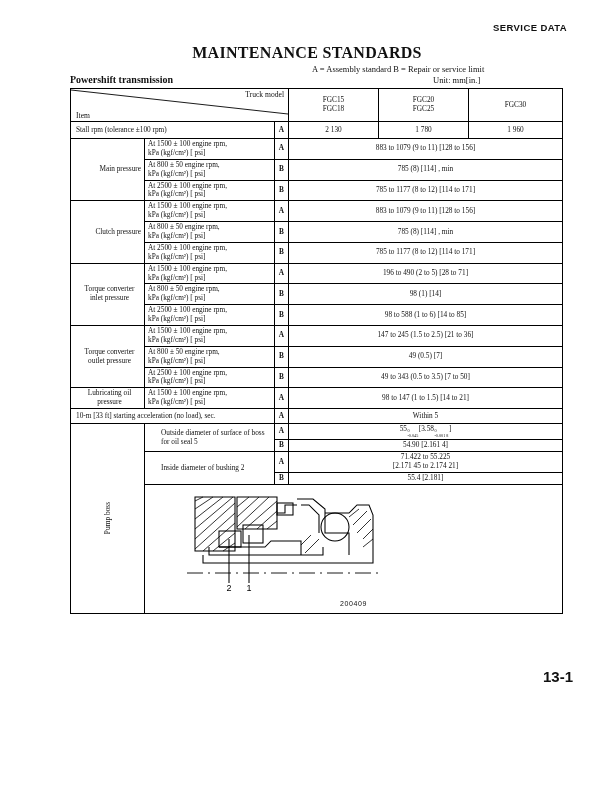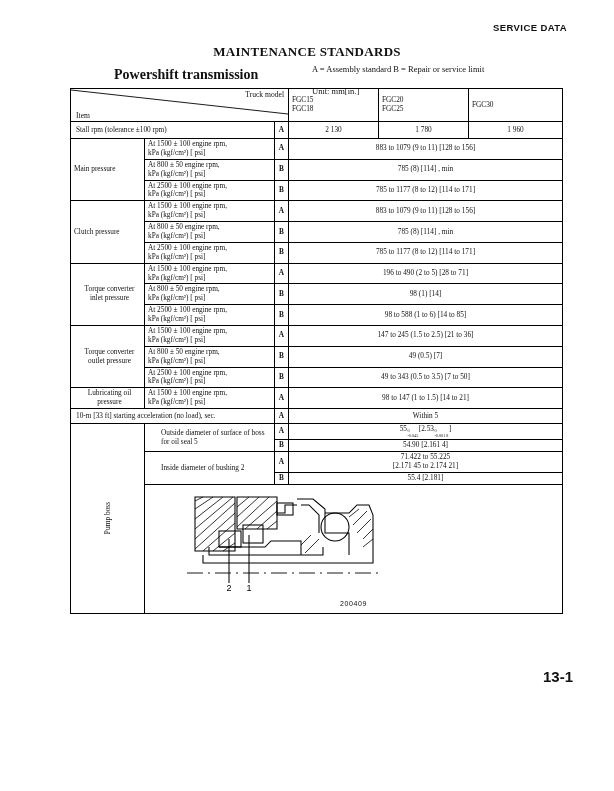--- a/index.html
+++ b/index.html
@@ -22,38 +22,38 @@
     font-weight: bold;
     font-size: 9.5px;
     letter-spacing: 0.4px;
   }
   .doc-title {
     position: absolute;
     top: 44px; left: 0; width: 614px;
     text-align: center;
     font-family: "Liberation Serif", serif;
     font-weight: bold;
-    font-size: 13px;
+    font-size: 16px;
     letter-spacing: 0.3px;
   }
   .legend {
     position: absolute;
     top: 64px; left: 312px;
     font-size: 8.5px;
   }
   .legend .unit {
-    margin-top: 12px;
+    text-align: right;
+    margin-top: 1px;
     padding-right: 4px;
   }
   .section-label {
     position: absolute;
-    top: 67px; left: 70px;
+    top: 74px; left: 70px;
     font-weight: bold;
-    font-size: 14px;
-    margin-left: 44px;
+    font-size: 10px;
   }
 
   
   .tbl-wrap { position: absolute; top: 88px; left: 70px; width: 492px; }
   table.spec {
     border-collapse: collapse;
     width: 492px;
     table-layout: fixed;
   }
   table.spec td {
@@ -78,23 +78,23 @@
   }
   .hdr-cell svg { position: absolute; inset: 0; }
   .hdr-truck {
     position: absolute; right: 4px; top: 1px;
     font-size: 7.6px;
   }
   .hdr-item {
     position: absolute; left: 5px; bottom: 1px;
     font-size: 7.6px;
   }
-  .model-hdr { text-align: left; font-size: 7.6px; line-height: 1.25; }
-
-  .grp-label { text-align: left; font-size: 7.6px; line-height: 1.25; }
+  .model-hdr { text-align: center; font-size: 7.6px; line-height: 1.25; }
+
+  .grp-label { text-align: right; font-size: 7.6px; line-height: 1.25; }
   .grp-label.lefty { text-align: center; padding-left: 7px !important; }
   .item-txt { font-size: 7.2px; }
   .val { text-align: center; font-size: 7.5px; white-space: nowrap; }
   .val-2line { text-align: center; font-size: 7.5px; line-height: 1.3; }
   .wide-item { font-size: 7.4px; padding-left: 5px !important; }
 
   .tol {
     display: inline-flex;
     flex-direction: column;
     font-size: 4.2px;
@@ -325,21 +325,21 @@
       </td>
       <td class="item-txt" rowspan="2" style="padding-left:16px !important; height:28px">
         <div>Outside diameter of surface of boss</div>
         <div>for oil seal 5</div>
       </td>
       <td class="c-ab">A</td>
       <td class="val" colspan="3">
         <span>55</span><span class="tol">
                 <span>0</span>
                 <span>-0.045</span>
-              </span><span>[2.53</span><span class="tol">
+              </span><span>[3.58</span><span class="tol">
                 <span>0</span>
                 <span>-0.001 8</span>
               </span><span>]</span>
       </td>
     </tr>
     <tr>
       <td class="c-ab">B</td>
       <td class="val" colspan="3">54.90 [2.161 4]</td>
     </tr>
 

